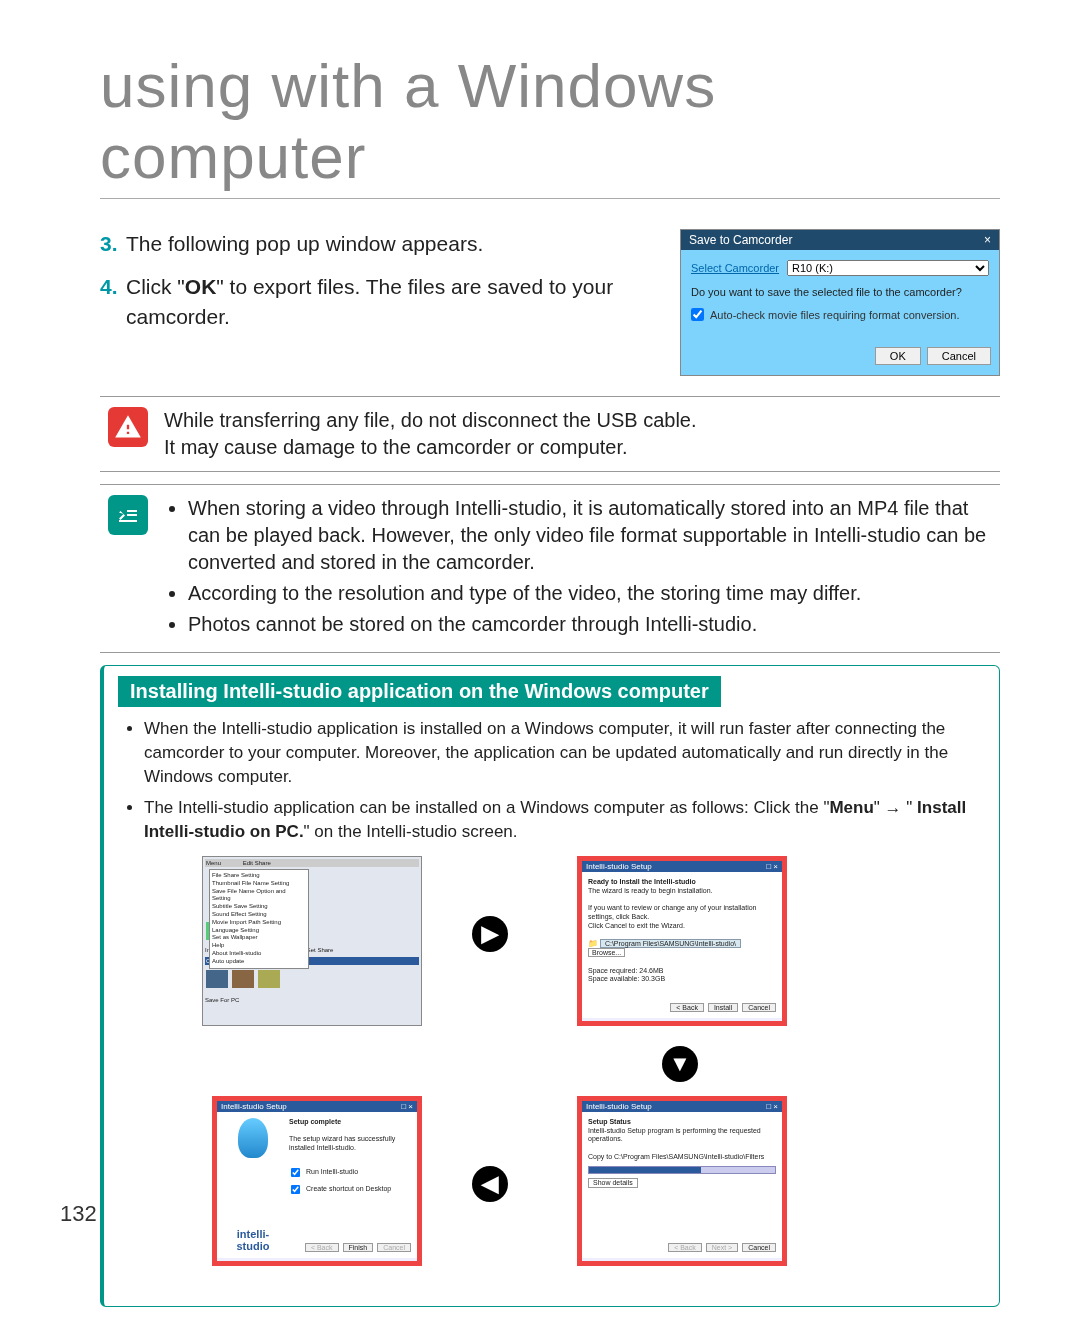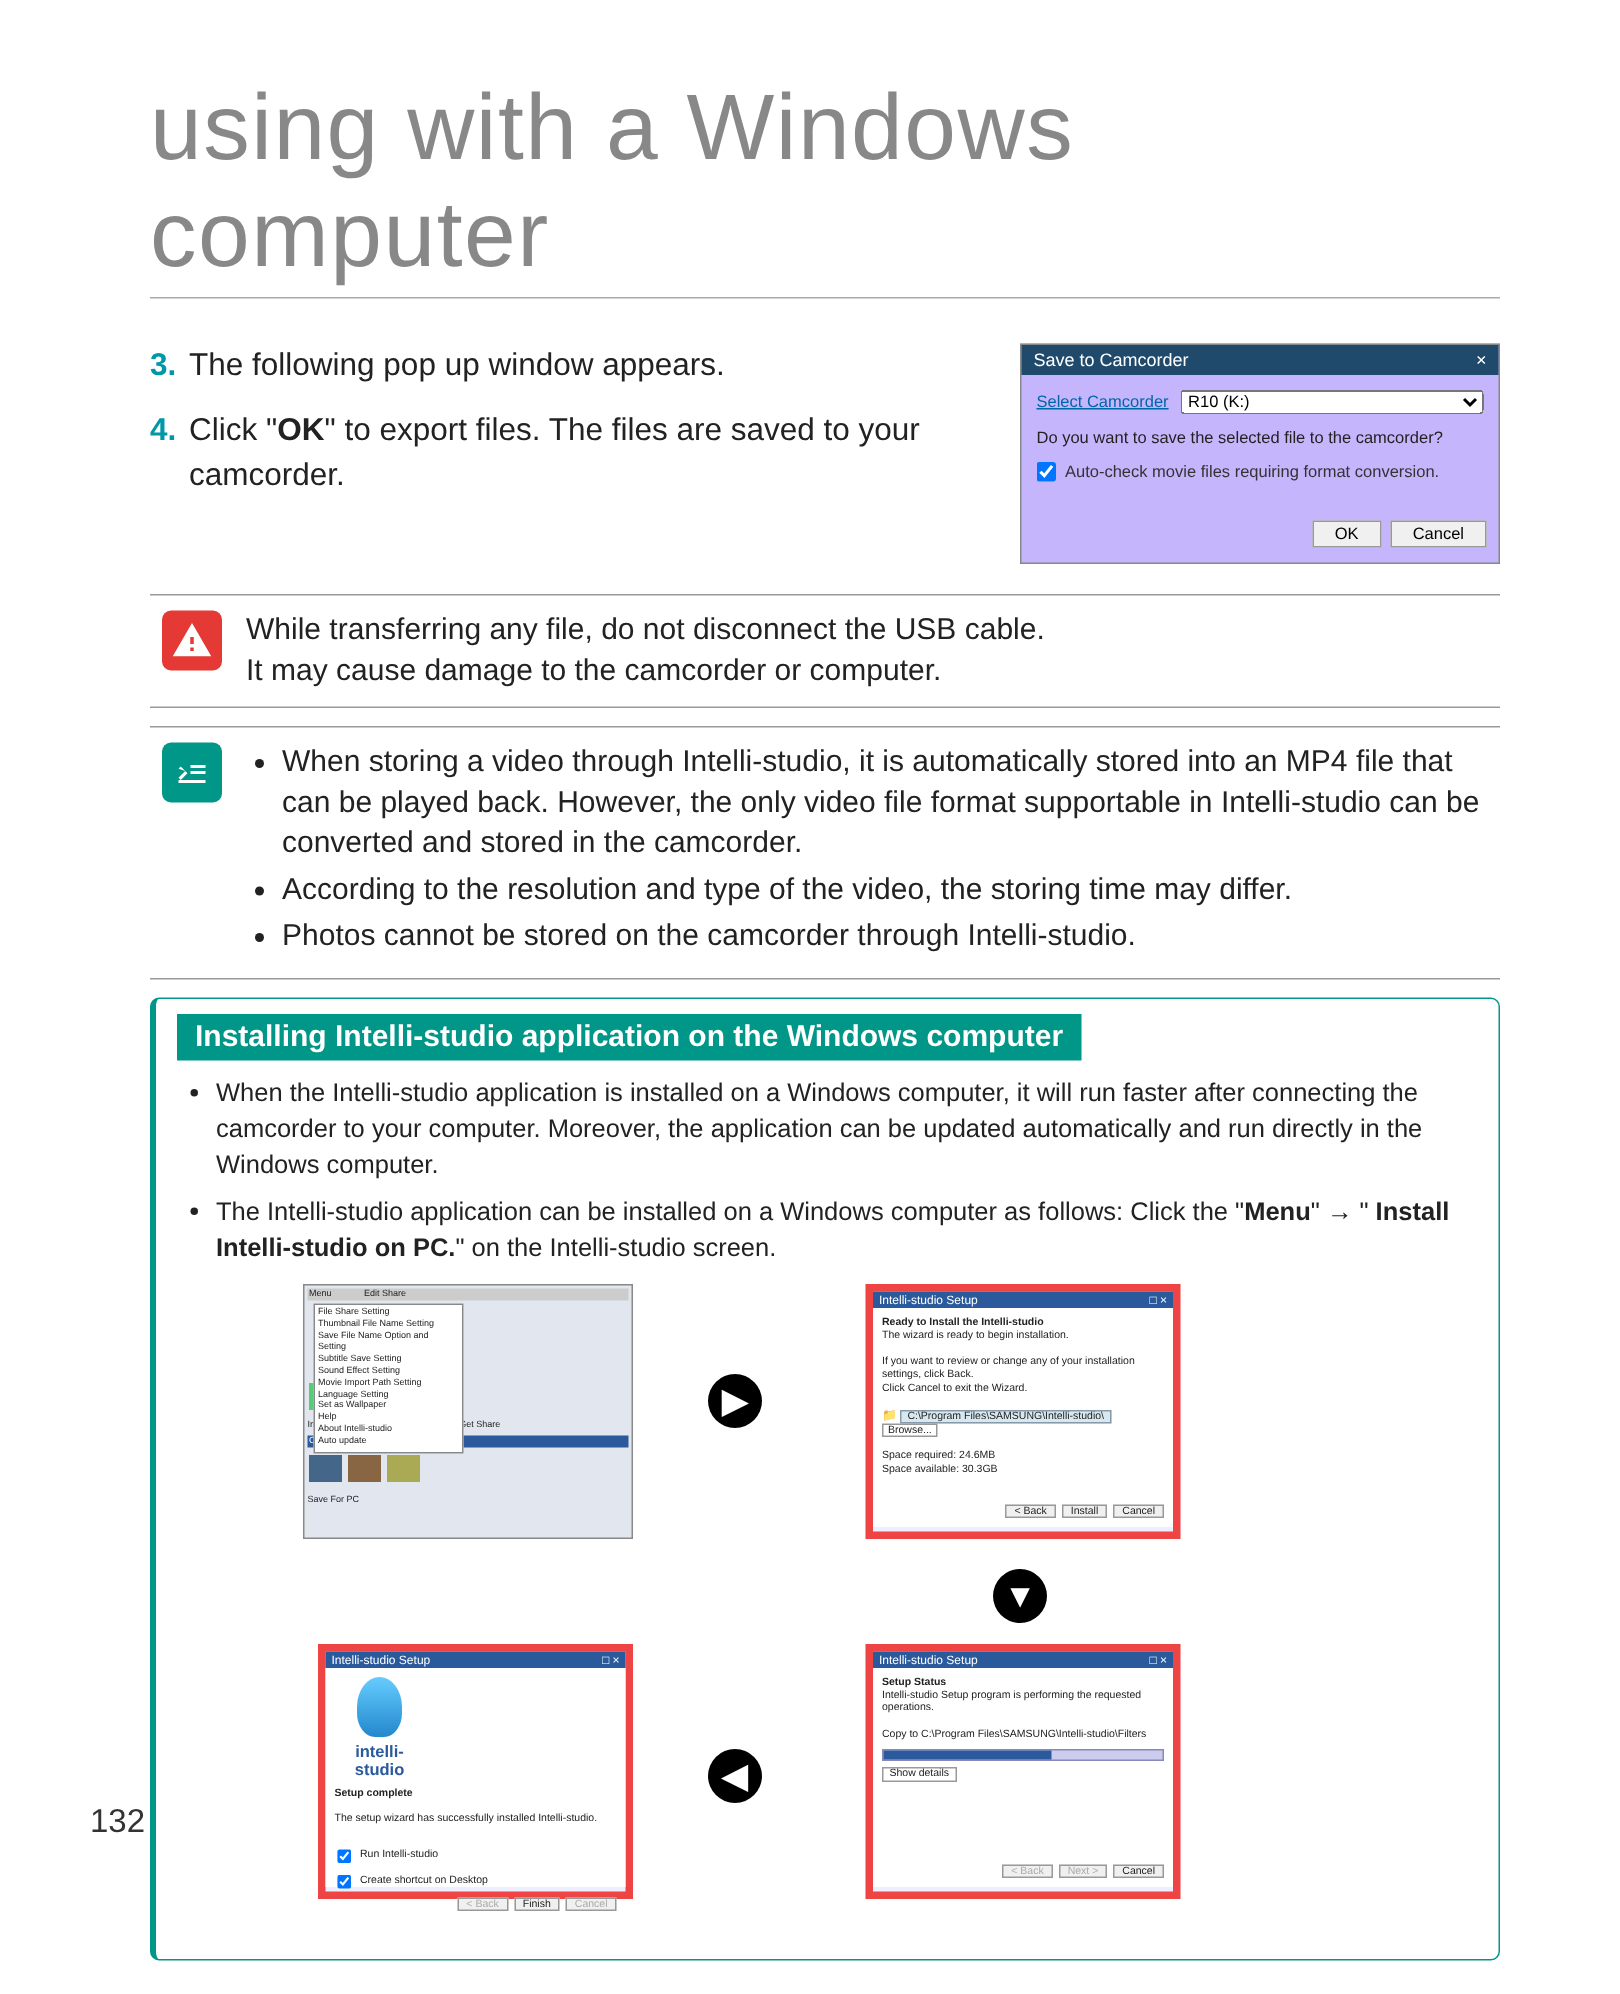--- a/index.html
+++ b/index.html
@@ -4,21 +4,21 @@
   <style>
     * { box-sizing: border-box; margin: 0; padding: 0; }
     body { font-family: Arial, Helvetica, sans-serif; background: #fff; width: 1080px; margin: 0 auto; color: #222; }
     .page { padding: 50px 80px 40px 100px; position: relative; }
     .page-number { position: absolute; left: 60px; bottom: 120px; font-size: 22px; color: #333; }
     .title { font-size: 62px; font-weight: 300; color: #888; letter-spacing: 1px; border-bottom: 1px solid #aaa; padding-bottom: 6px; margin-bottom: 30px; font-family: "Helvetica Neue", Arial, sans-serif; }
     .row1 { display: flex; gap: 30px; margin-bottom: 20px; }
     .steps { flex: 1; font-size: 21px; line-height: 1.4; }
     .step { margin-bottom: 14px; display: flex; }
     .step-num { color: #0097a7; font-weight: 700; min-width: 26px; }
-    .dialog-card { width: 320px; border: 1px solid #888; background: #c4b5fd; font-size: 11px; position: relative; }
+    .dialog-card { width: 320px; border: 1px solid #888; background: #7dd3fc; font-size: 11px; position: relative; }
     .dialog-title { background: #1f4a6b; color: #fff; padding: 3px 8px; font-size: 12px; display: flex; justify-content: space-between; align-items: center; }
     .dialog-body { padding: 10px; }
     .dlg-row { display: flex; align-items: center; gap: 8px; margin-bottom: 10px; }
     .dlg-row select { flex: 1; font-size: 11px; }
     .dlg-row .label { color: #0066aa; text-decoration: underline; }
     .dlg-chk { display: flex; gap: 6px; align-items: center; margin-bottom: 10px; color: #333; }
     .dlg-btns { display: flex; justify-content: flex-end; gap: 6px; padding: 6px 8px 10px; }
     .dlg-btns button { font-size: 11px; padding: 2px 14px; border: 1px solid #999; background: #f0f0f0; }
     .note-box { display: flex; align-items: flex-start; gap: 16px; border-top: 1px solid #999; border-bottom: 1px solid #999; padding: 10px 8px; margin: 8px 0 12px; font-size: 20px; line-height: 1.35; }
     .warn-icon, .info-icon { width: 40px; height: 40px; flex: 0 0 40px; display: flex; align-items: center; justify-content: center; border-radius: 6px; }
@@ -207,21 +207,21 @@
         </div>
       </div>
 
       <div class="arrow left" style="left:350px; top:310px;"></div>
 
       <div class="mini" style="left:90px; top:240px;">
         <div class="mini-hdr">
             <span>Intelli-studio Setup</span>
             <span>□ ×</span>
           </div>
-        <div class="mini-inner" style="flex-direction:column;gap:6px;">
+        <div class="mini-inner" style="flex-direction:row;gap:6px;">
           <div style="width:60px;display:flex;flex-direction:column;justify-content:flex-end;align-items:center;">
             <div style="width:30px;height:40px;background:linear-gradient(#6cf,#28c);border-radius:50% 50% 40% 40%;margin-bottom:4px;"></div>
             <div class="complete-logo">intelli-studio</div>
           </div>
           <div style="flex:1;display:flex;flex-direction:column;justify-content:space-between;">
             <div class="install-info">
               <strong>Setup complete</strong><br><br>
               <span>The setup wizard has successfully installed Intelli-studio.</span><br><br>
               <div class="complete-chk">
                   <input type="checkbox" checked="" style="transform: scale(0.7);">

